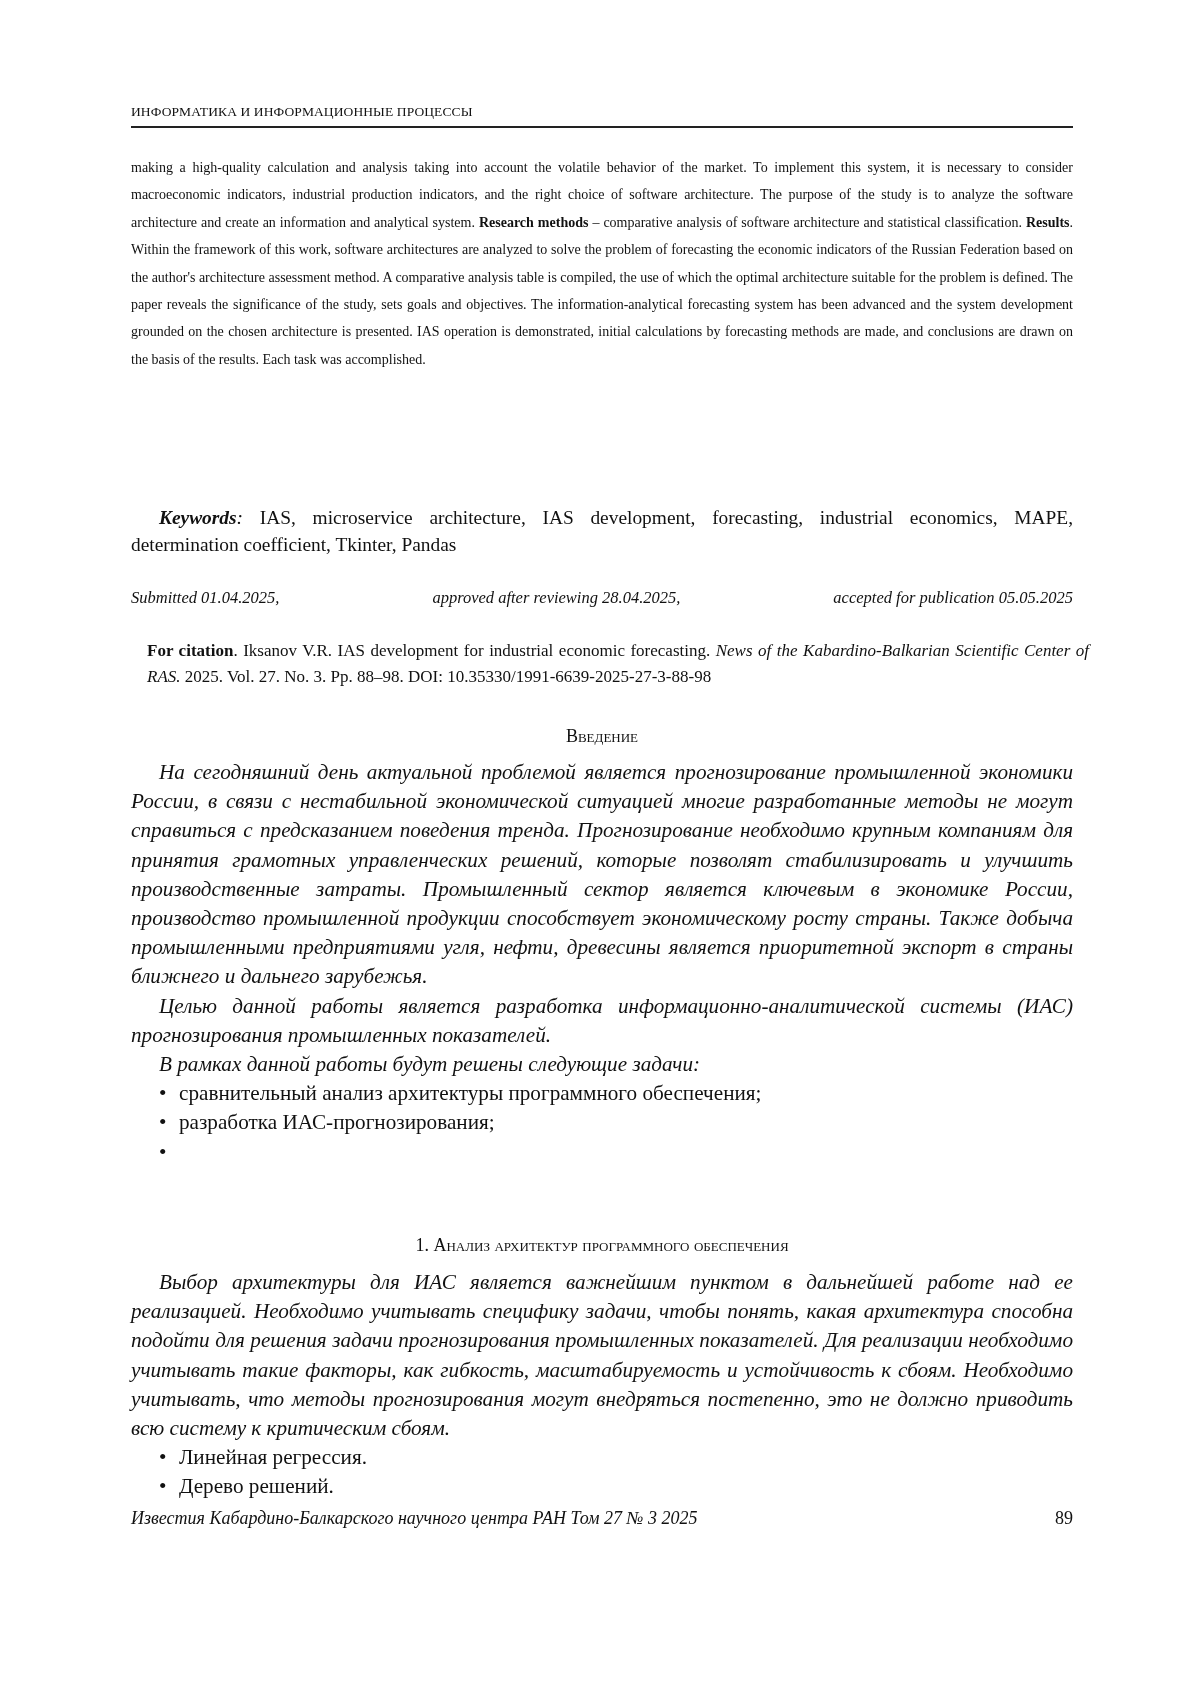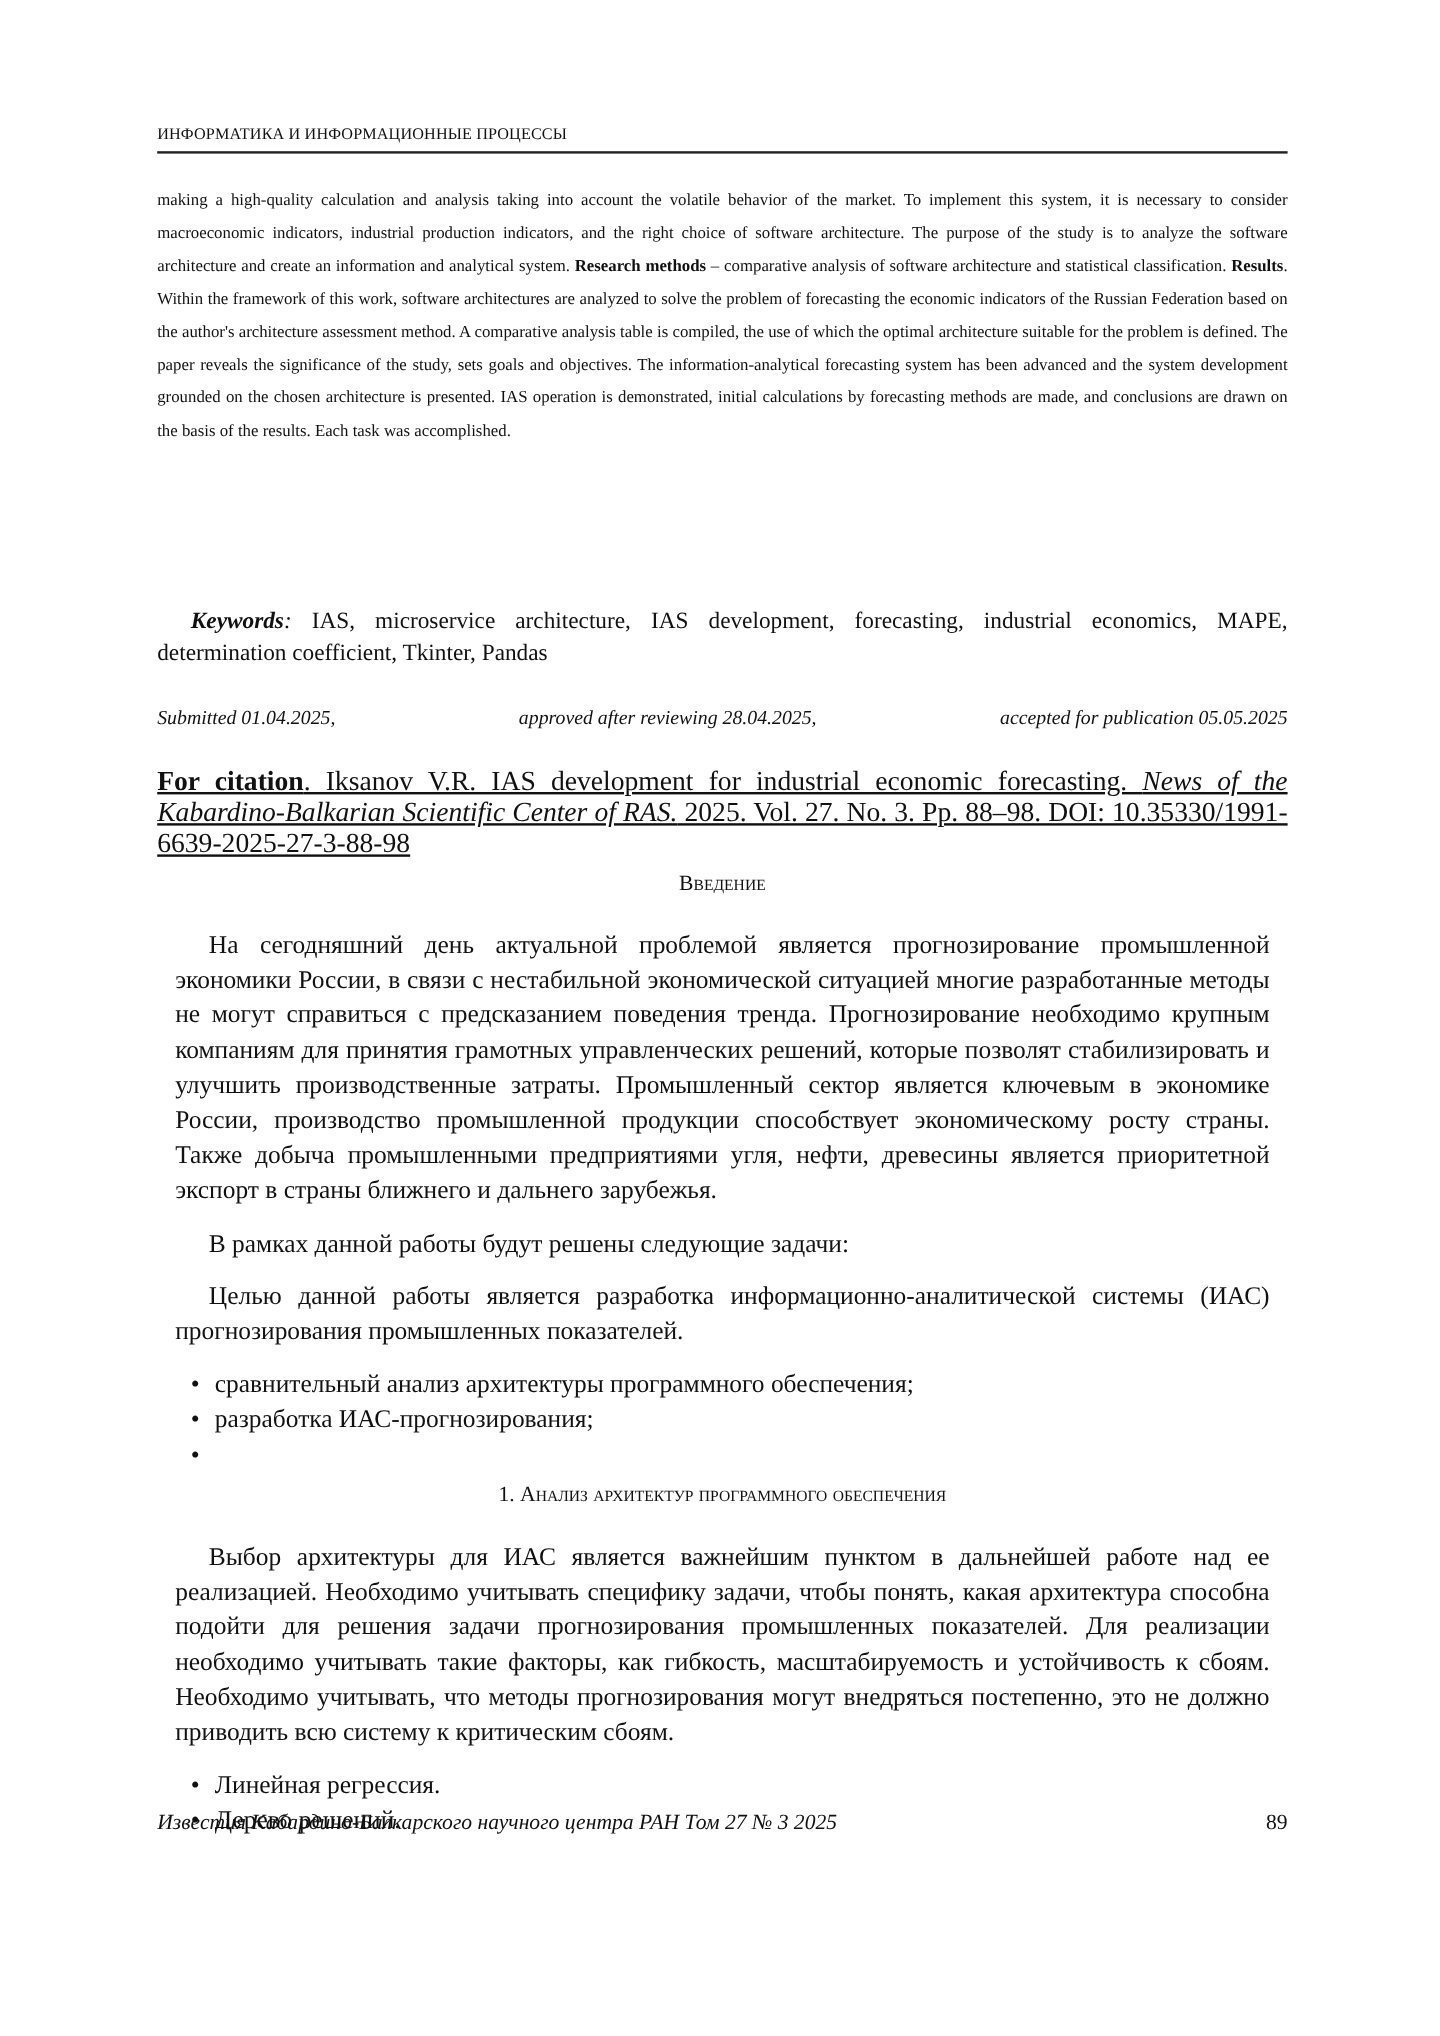--- a/index.html
+++ b/index.html
@@ -15,32 +15,32 @@
     font-size: 14px; line-height: 27.4px; text-align: justify; }
   .abstract b { font-weight: bold; }
 
   .keywords { position: absolute; top: 504px; left: 0; width: 942px;
     font-size: 19.4px; line-height: 27.4px; text-align: justify; text-indent: 28px; }
   .keywords .kw-label { font-weight: bold; font-style: italic; }
 
   .dates { position: absolute; top: 588px; left: 0; width: 942px; font-size: 16.5px; font-style: italic;
     display: flex; justify-content: space-between; }
 
-  .citation { position: absolute; top: 638px; left: 0; width: 942px;
-    font-size: 23px; line-height: 26px; text-align: justify; text-decoration: underline; }
+  .citation { position: absolute; top: 638px; left: 16px; width: 942px;
+    font-size: 17px; line-height: 26px; text-align: justify; }
   .citation b { font-weight: bold; }
   .citation i { font-style: italic; }
 
   .section-title { position: absolute; left: 0; width: 942px; text-align: center;
     font-size: 18px; font-variant: small-caps; }
   .s1 { top: 726px; }
   .s2 { top: 1235px; }
 
   .body-text { position: absolute; left: 0; width: 942px; font-size: 21.2px; line-height: 29.2px; }
-  .body-text p { margin: 15px; text-align: justify; text-indent: 28px; }
+  .body-text p { margin: 0; text-align: justify; text-indent: 28px; font-style: italic; }
   .body-text ul { margin: 0; padding: 0; list-style: none; }
   .body-text li { padding-left: 28px; position: relative; }
   .body-text li .bullet { position: absolute; left: 28px; }
   .body-text li .txt { padding-left: 20px; }
   .b1 { top: 758px; }
   .b2 { top: 1268px; }
 
   .footer { position: absolute; top: 1508px; left: 0; width: 942px; font-size: 18px;
     display: flex; justify-content: space-between; }
   .footer .journal { font-style: italic; }
@@ -62,22 +62,22 @@
     <span>approved after reviewing  28.04.2025,</span>
     <span>accepted for publication  05.05.2025</span>
   </div>
 
   <div class="citation"><b>For citation</b><span>. Iksanov V.R. IAS development for industrial economic forecasting. </span><i>News of the Kabardino-Balkarian Scientific Center of RAS.</i><span> 2025. Vol. 27. No. 3. Pp. 88–98. DOI: 10.35330/1991-6639-2025-27-3-88-98</span></div>
 
   <div class="section-title s1">Введение</div>
 
   <div class="body-text b1">
     <p>На сегодняшний день актуальной проблемой является прогнозирование промышленной экономики России, в связи с нестабильной экономической ситуацией многие разработанные методы не могут справиться с предсказанием поведения тренда. Прогнозирование необходимо крупным компаниям для принятия грамотных управленческих решений, которые позволят стабилизировать и улучшить производственные затраты. Промышленный сектор является ключевым в экономике России, производство промышленной продукции способствует экономическому росту страны. Также добыча промышленными предприятиями угля, нефти, древесины является приоритетной экспорт в страны ближнего и дальнего зарубежья.</p>
+    <p>Целью данной работы является разработка информационно-аналитической системы (ИАС) прогнозирования промышленных показателей.</p>
     <p>В рамках данной работы будут решены следующие задачи:</p>
-    <p>Целью данной работы является разработка информационно-аналитической системы (ИАС) прогнозирования промышленных показателей.</p>
     <ul>
       <li><span class="bullet">•</span><span class="txt">сравнительный анализ архитектуры программного обеспечения;</span></li>
       <li><span class="bullet">•</span><span class="txt">разработка ИАС-прогнозирования;</span></li>
       <li><span class="bullet">•</span></li>
     </ul>
   </div>
 
   <div class="section-title s2">1. Анализ архитектур программного обеспечения</div>
 
   <div class="body-text b2">

